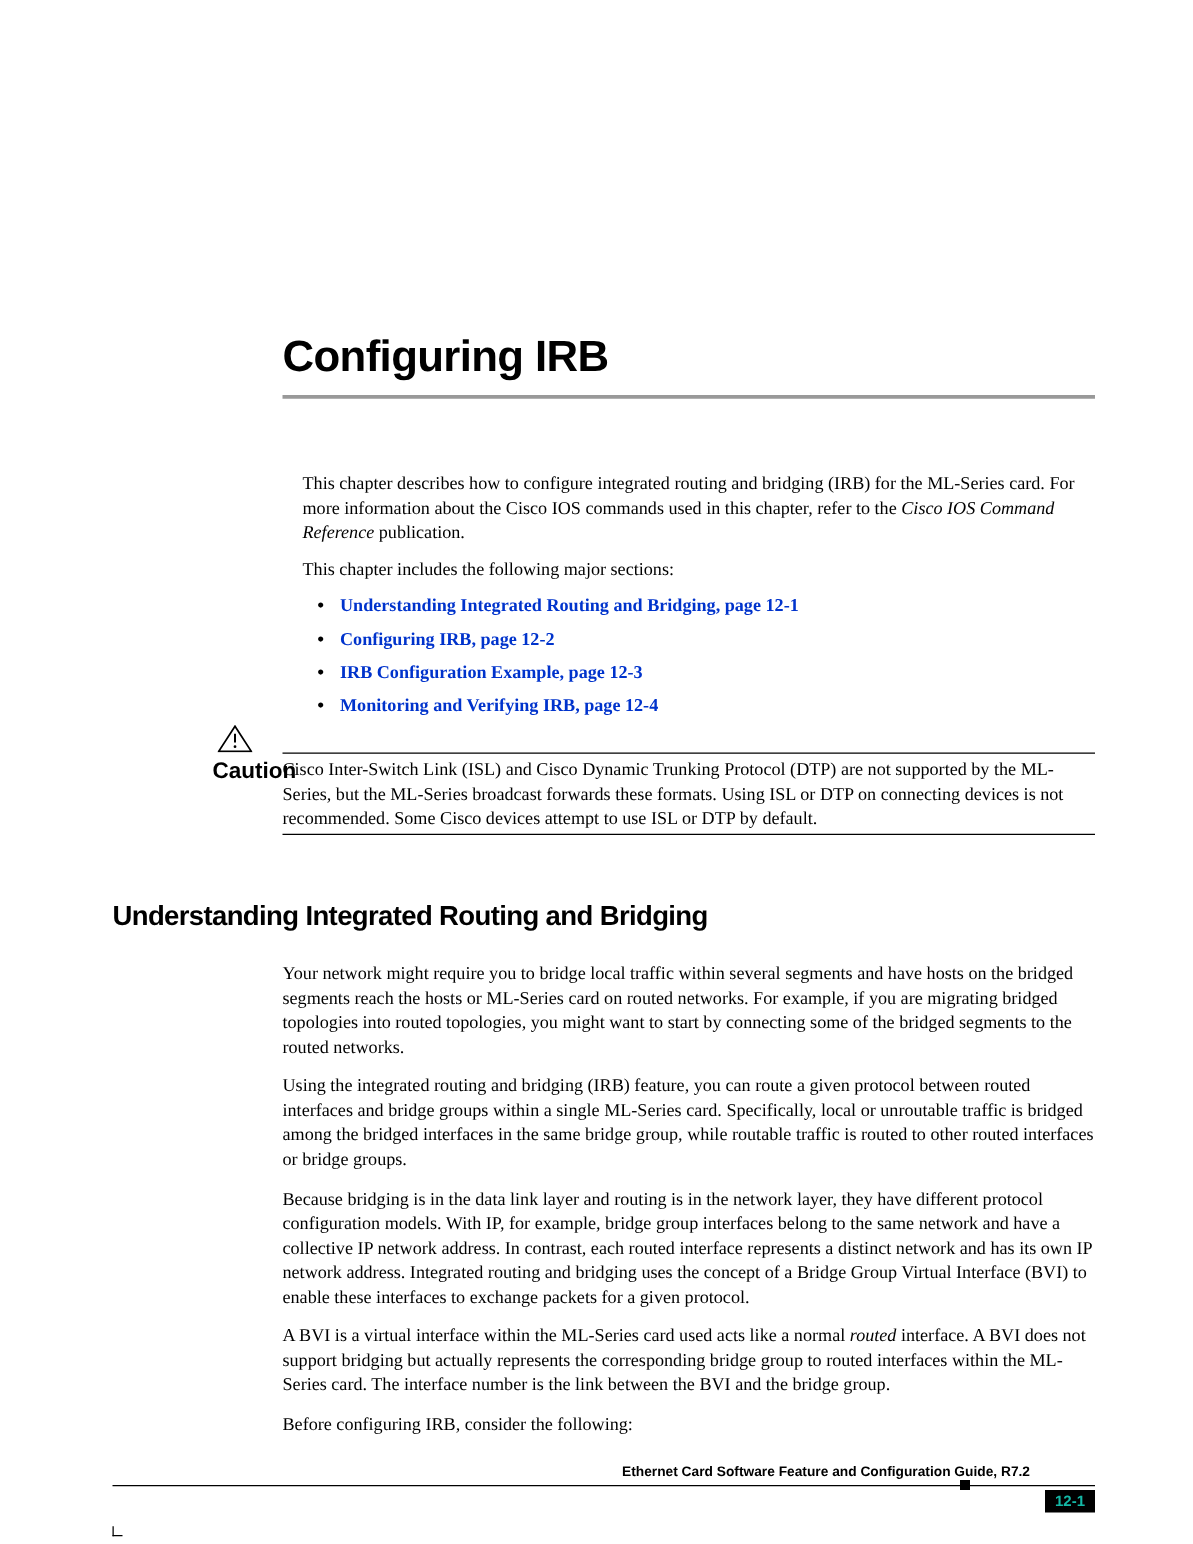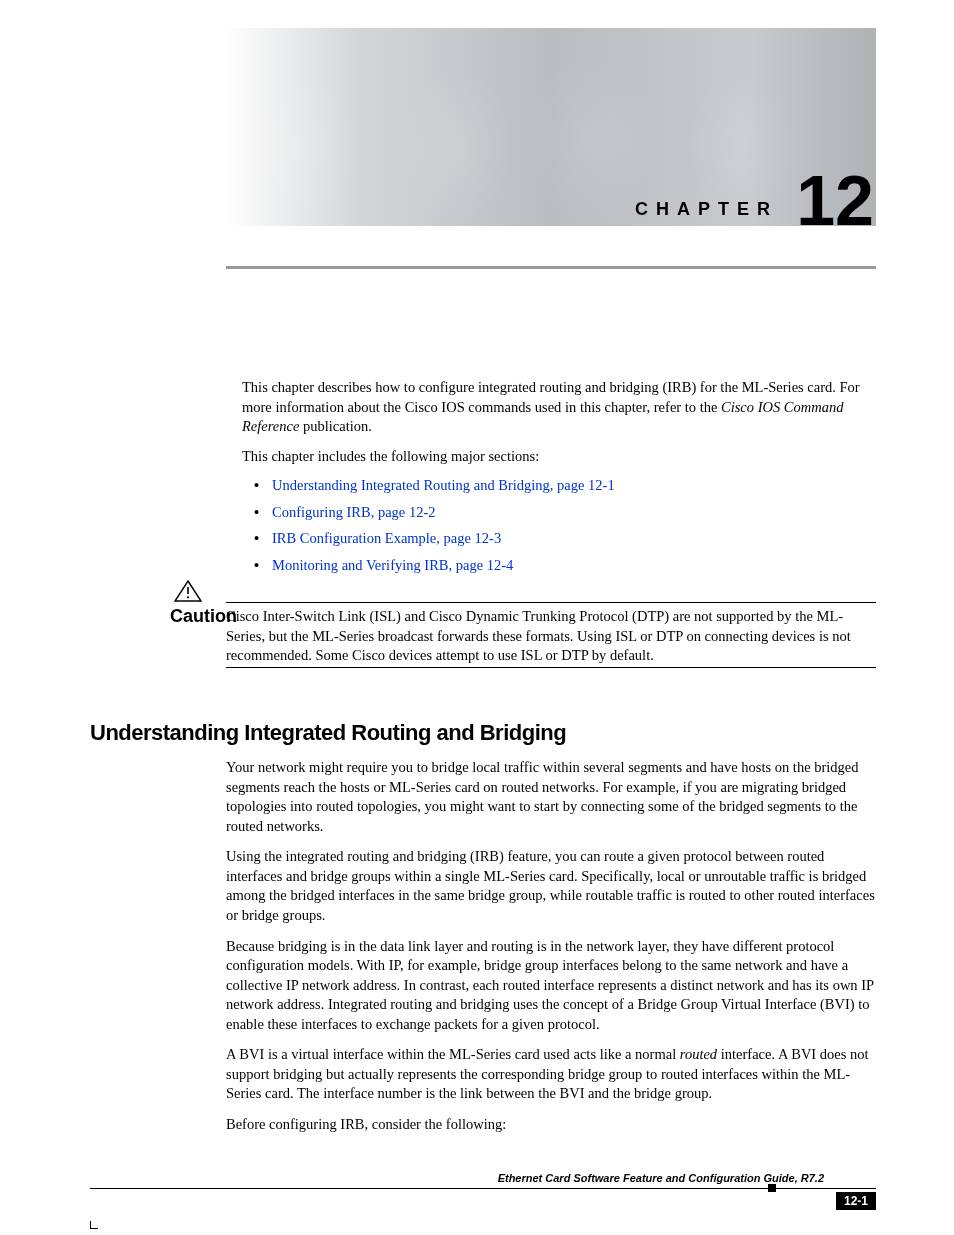--- a/index.html
+++ b/index.html
@@ -89,20 +89,21 @@
   .italic { font-style: italic; }
   .toc {
     margin: 2px 0 6px 12px;
     padding: 0;
     list-style: none;
   }
   .toc li {
     margin: 0 0 7px 0;
     padding-left: 18px;
     position: relative;
+    font-weight: bold;
   }
   .toc li::before {
     content: "•";
     font-family: Arial, sans-serif;
     position: absolute;
     left: 0;
     top: 0;
     color: #000;
   }
   .link {
@@ -160,21 +161,21 @@
     font-weight: 700;
     font-size: 22px;
     letter-spacing: -0.5px;
   }
   .body-text {
     position: absolute;
     left: 226px;
     width: 650px;
     line-height: 1.35;
   }
-  .body-text p { margin: 0 0 11px 0; }
+  .body-text p { margin: 12px 0 11px 0; }
   .b1 { top: 758px; }
   .footer {
     position: absolute;
     left: 90px;
     top: 1188px;
     width: 786px;
   }
   .footer-rule {
     height: 1px;
     background: #000;
@@ -189,28 +190,27 @@
     height: 8px;
     background: #000;
   }
   .footer-title {
     position: absolute;
     right: 52px;
     top: -16px;
     font-family: Arial, Helvetica, sans-serif;
     font-weight: bold;
     font-size: 11px;
-    font-style: italic;
   }
   .page-number-box {
     position: absolute;
     right: 0;
     top: 4px;
     background: #000;
-    color: #ffffff;
+    color: #14b8a6;
     font-family: Arial, Helvetica, sans-serif;
     font-weight: bold;
     font-size: 12px;
     padding: 2px 8px;
   }
   .corner-mark {
     position: absolute;
     left: 90px;
     top: 1228px;
     width: 8px;
@@ -225,30 +225,23 @@
     width: 1px;
     height: 8px;
     background: #000;
   }
 </style>
 </head>
 <body>
 
 <div class="page">
 
-  <div class="banner">
-    <div class="person p1"></div>
-    <div class="person p2"></div>
-    <div class="person p3"></div>
-    <div class="person p4"></div>
-    <div class="chapter-label">CHAPTER</div>
-    <div class="chapter-number">12</div>
-  </div>
 
   <div class="title-block">
+    <h1 class="doc-title">Configuring IRB</h1>
     <div class="title-rule-thick"></div>
   </div>
 
   <div class="intro-block">
     <p>
       <span>This chapter describes how to configure integrated routing and bridging (IRB) for the ML-Series card. For more information about the Cisco IOS commands used in this chapter, refer to the </span><span class="italic">Cisco IOS Command Reference</span><span> publication.</span>
     </p>
     <p>This chapter includes the following major sections:</p>
     <ul class="toc">
       <li><span class="link">Understanding Integrated Routing and Bridging, page 12-1</span></li>

